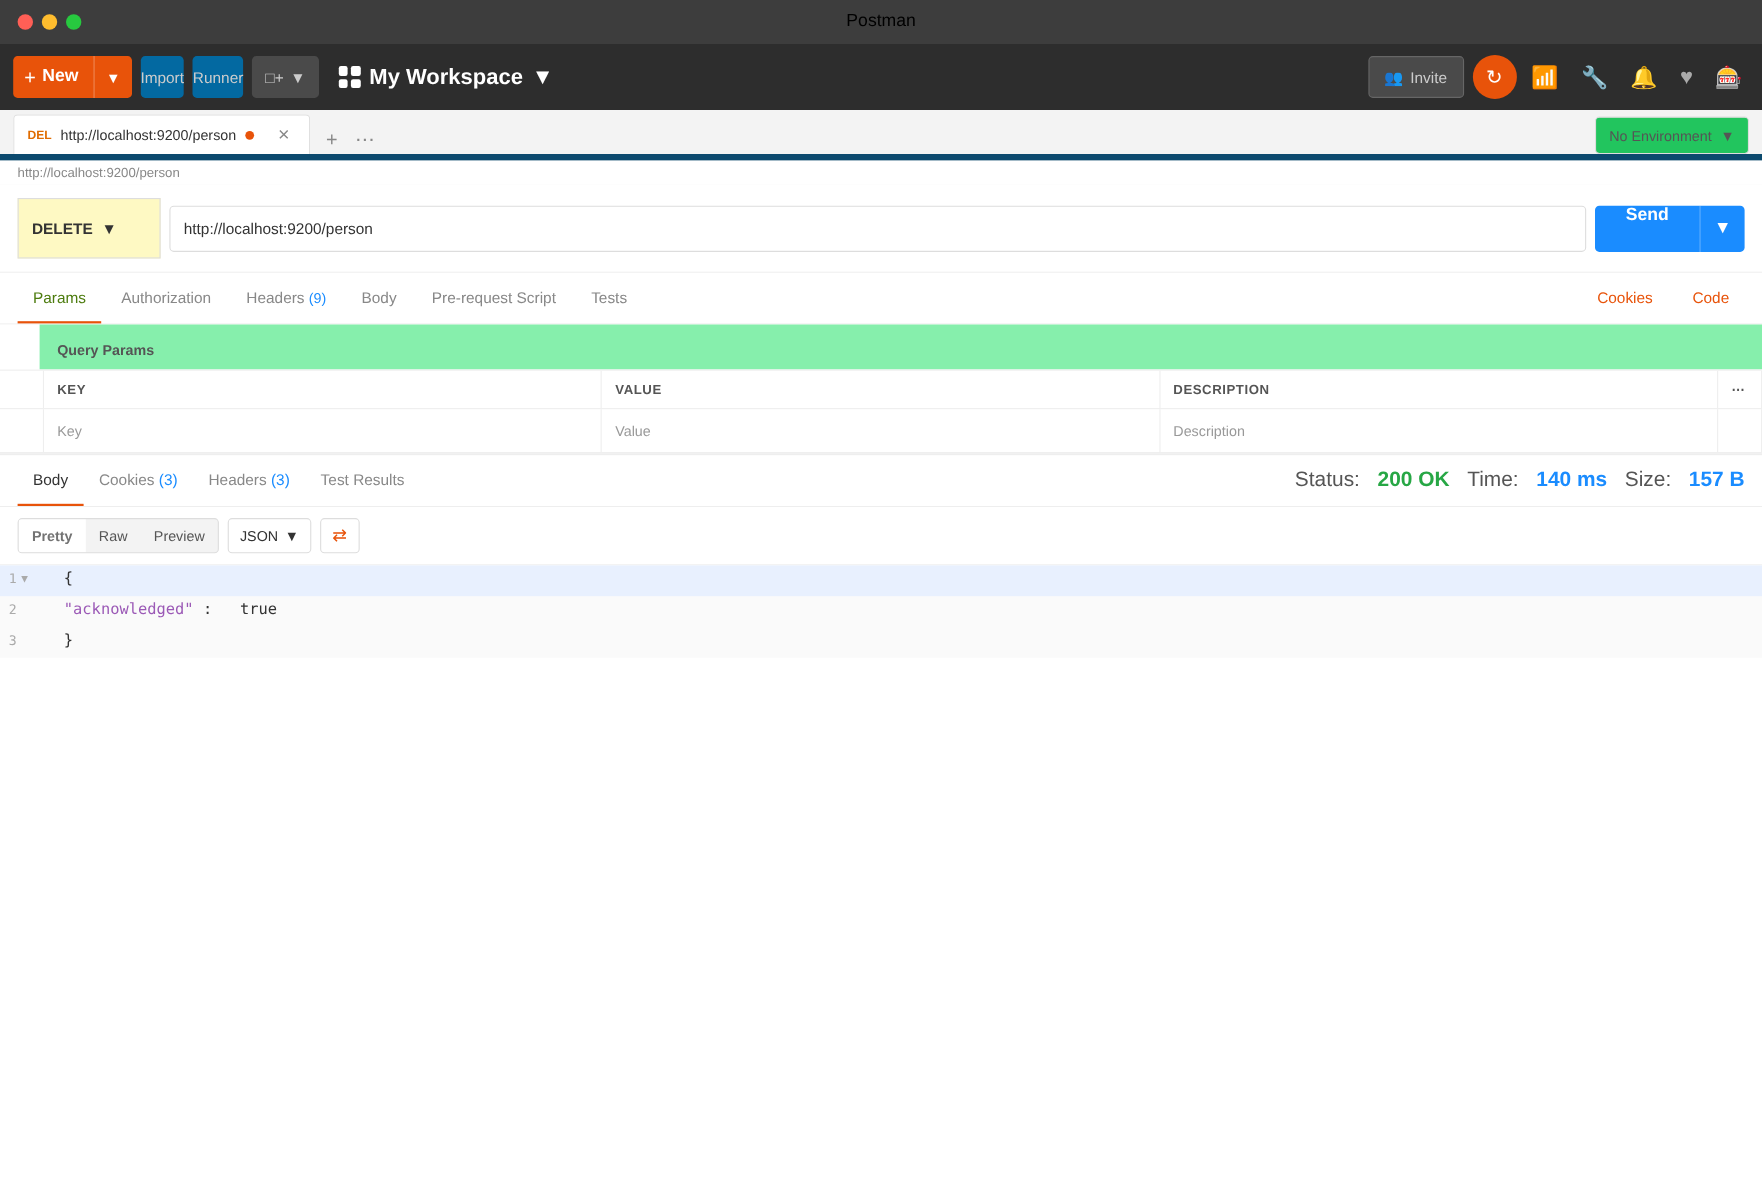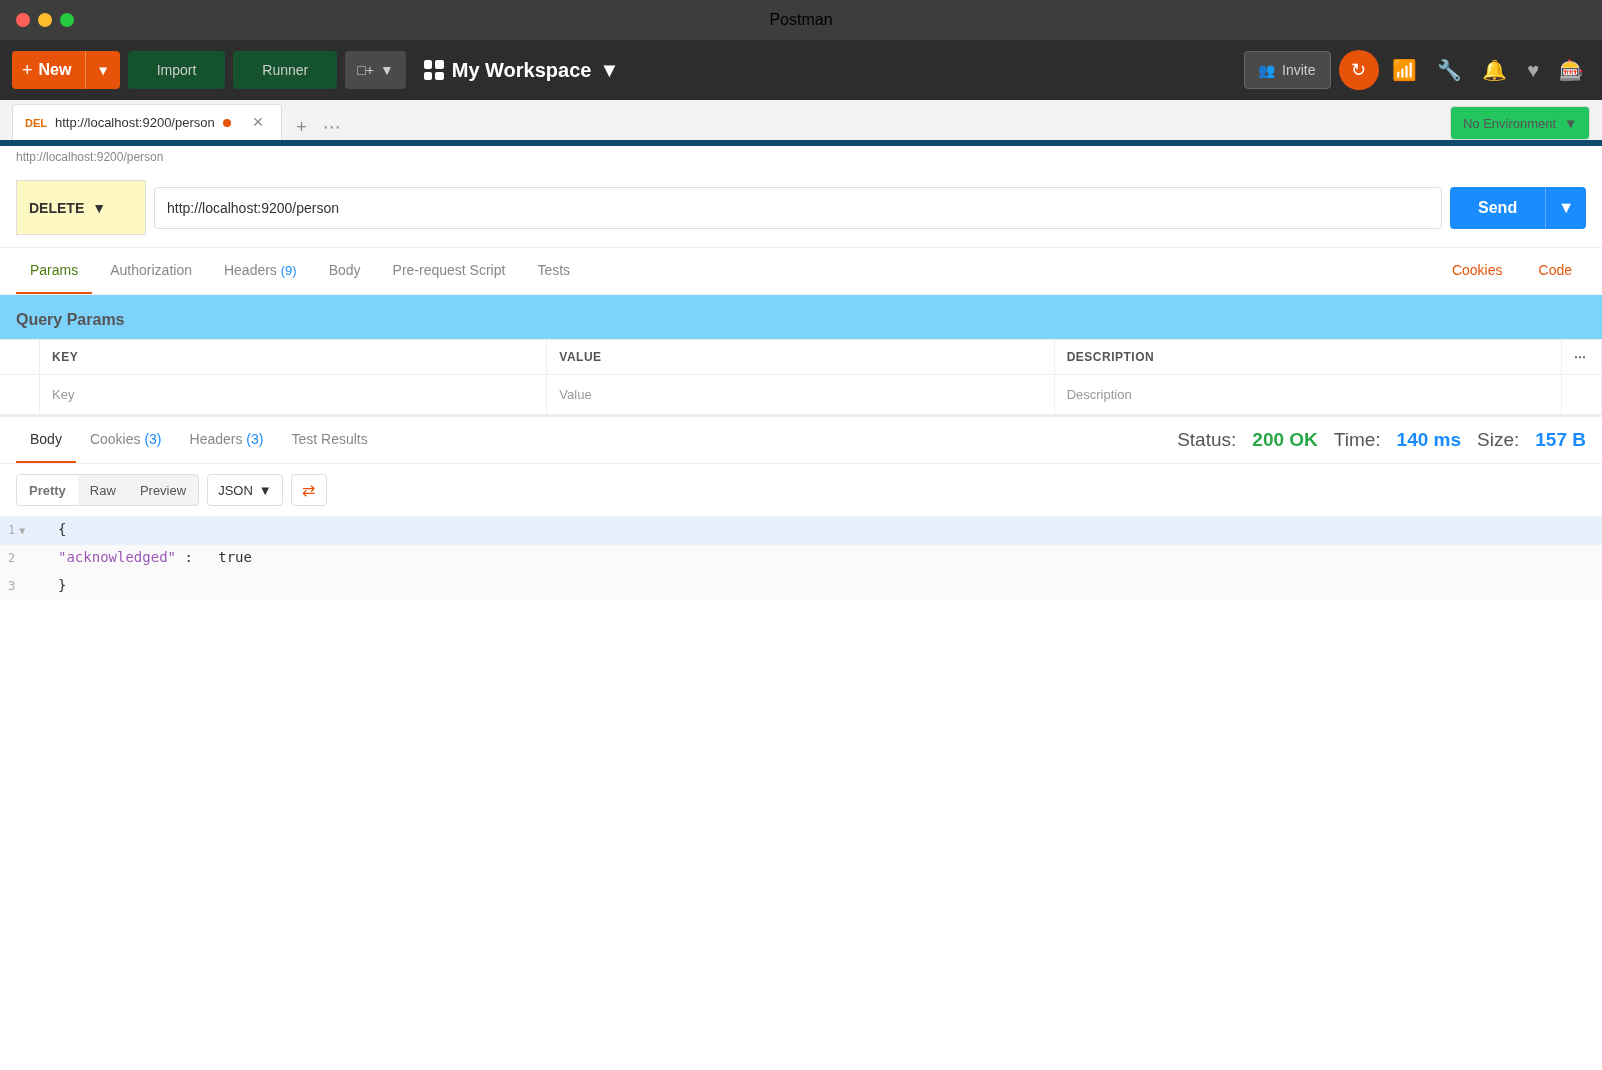--- a/index.html
+++ b/index.html
@@ -50,26 +50,26 @@
       border-right: 1px solid rgba(255,255,255,0.3);
       height: 100%;
     }
     .btn-new-arrow {
       padding: 0 10px;
       height: 100%;
       display: flex;
       align-items: center;
     }
     .btn-toolbar {
-      background: #14532d;
+      background: #0369a1;
       color: #ccc;
       border: none;
       border-radius: 4px;
       height: 38px;
-      padding: 0 29px;
+      padding: 0 0;
       font-size: 14px;
       cursor: pointer;
     }
     .btn-toolbar-icon {
       background: #4a4a4a;
       color: #ccc;
       border: none;
       border-radius: 4px;
       height: 38px;
       padding: 0 12px;
@@ -244,21 +244,21 @@
       cursor: pointer;
       display: flex;
       align-items: center;
       overflow: hidden;
     }
     .btn-send-main {
       padding: 0 28px;
       border-right: 1px solid rgba(255,255,255,0.3);
       height: 100%;
       display: flex;
-      align-items: center;
+      align-items: flex-start;
     }
     .btn-send-arrow {
       padding: 0 12px;
       height: 100%;
       display: flex;
       align-items: center;
     }
 
     
     .request-tabs {
@@ -288,25 +288,26 @@
     }
     .req-tab-right {
       margin-left: auto;
       display: flex;
       gap: 8px;
     }
     .req-tab-right .req-tab { color: #e8530a; }
 
     
     .section-title {
-      font-size: 16px;
+      font-size: 13px;
       font-weight: 600;
       color: #555;
       padding: 16px 16px 10px;
-      background: #7dd3fc;
+      background: #86efac;
+      margin-left: 36px;
     }
     .params-table {
       background: white;
       width: 100%;
     }
     .params-header {
       display: grid;
       grid-template-columns: 40px 1fr 1fr 1fr 40px;
       border-top: 1px solid #eee;
       border-bottom: 1px solid #eee;

